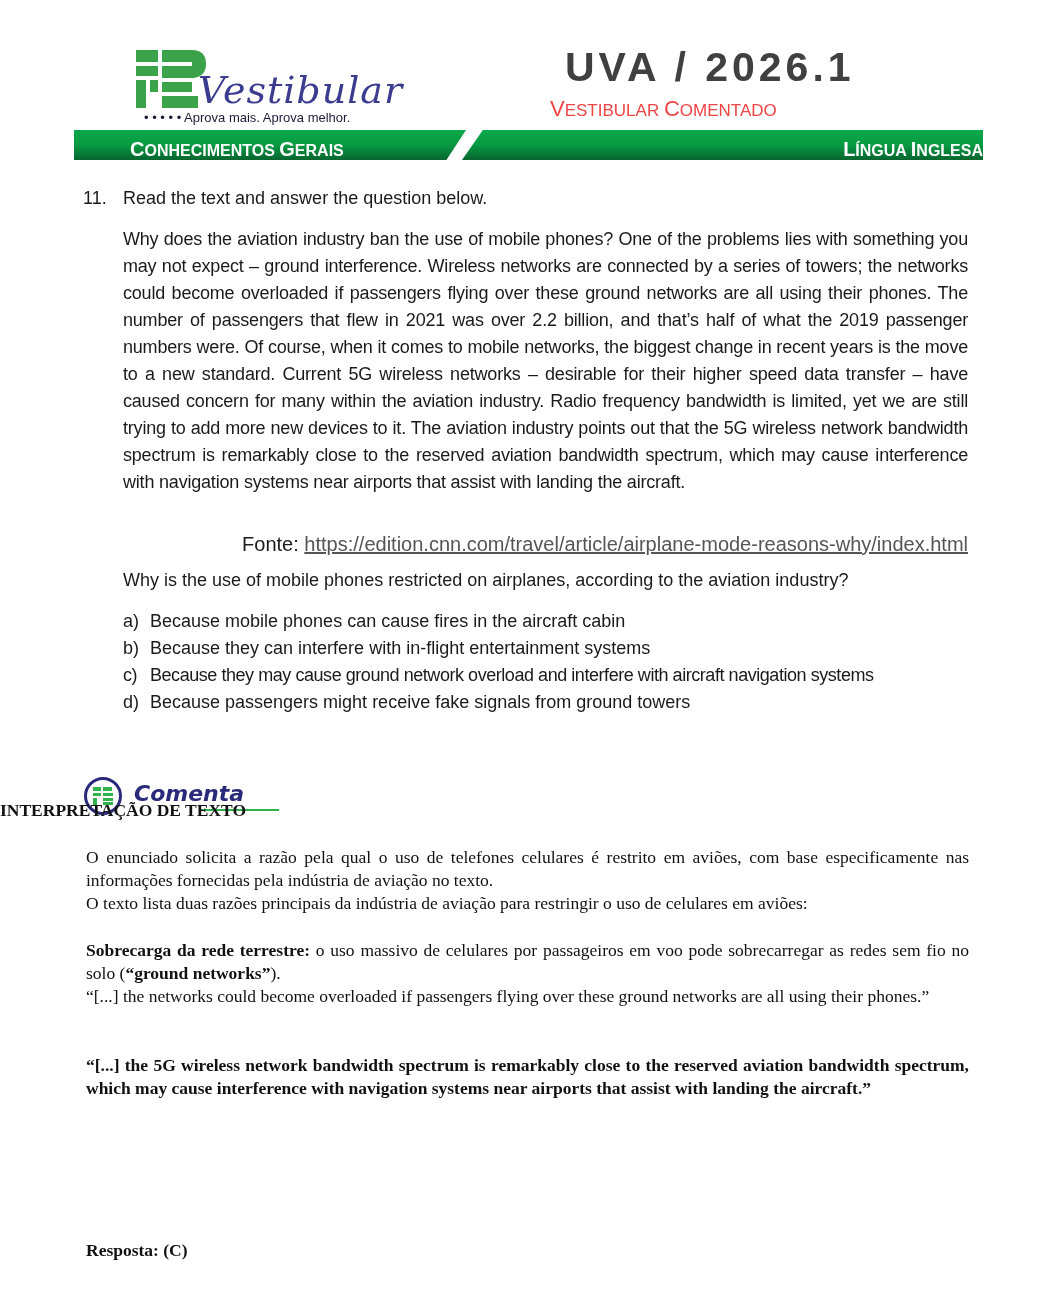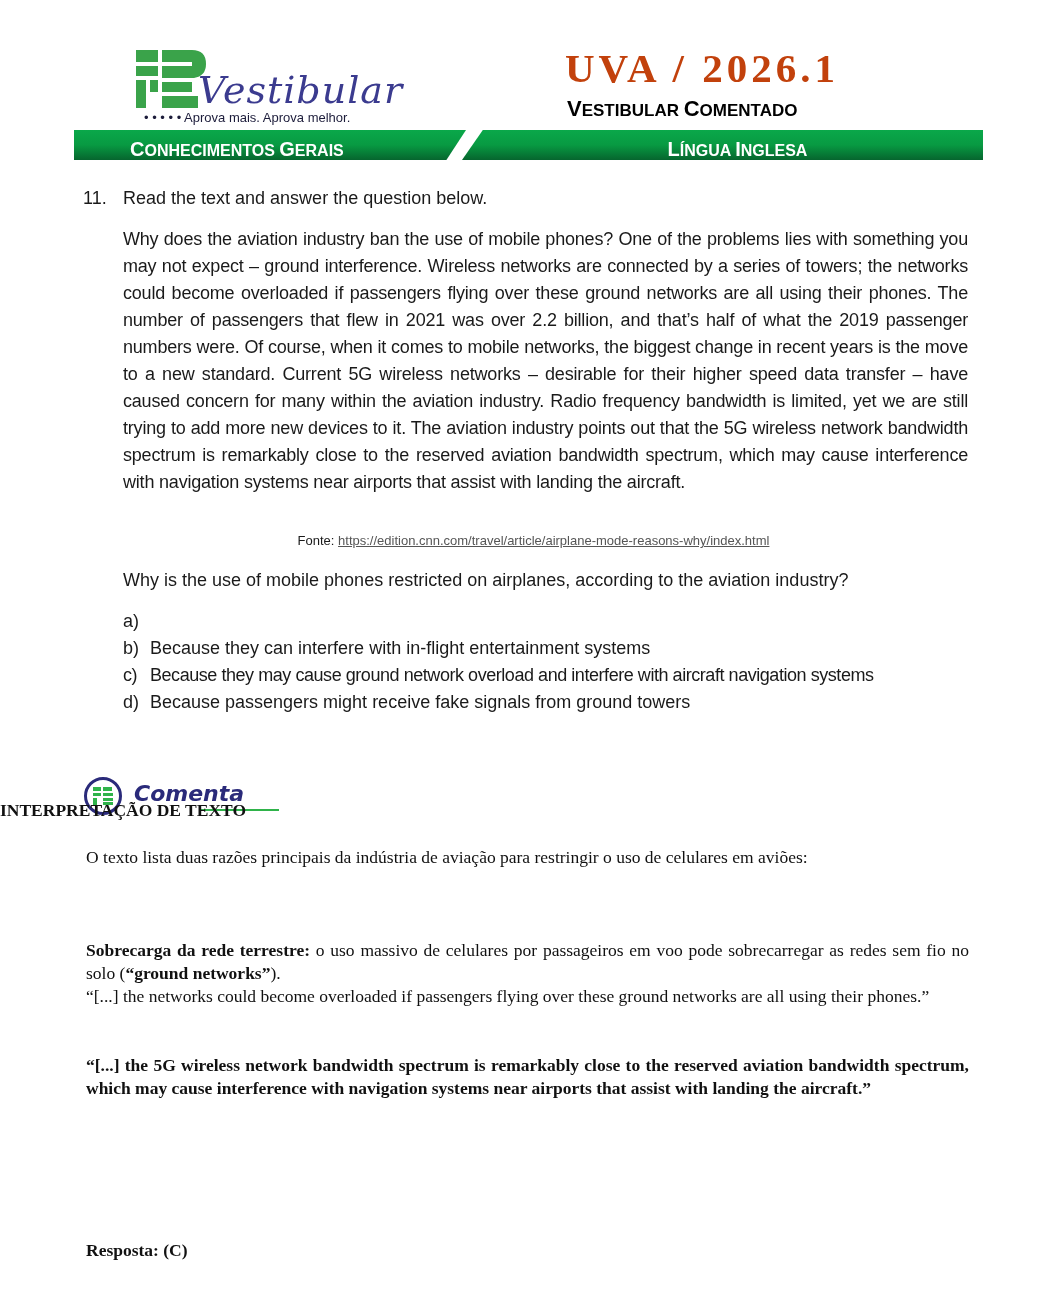--- a/index.html
+++ b/index.html
@@ -4,35 +4,35 @@
   <style>
     html, body { margin: 0; padding: 0; background: #ffffff; }
     body { width: 1055px; height: 1311px; position: relative; overflow: hidden; }
 
     
     .logo { position: absolute; left: 136px; top: 50px; width: 250px; height: 80px; }
     .logo-mark { position: absolute; left: 0; top: 0; width: 70px; height: 58px; }
     .logo-word { position: absolute; left: 62px; top: 18px; font-family: "DejaVu Serif", serif; font-style: italic; font-size: 38px; color: #3b3b8f; letter-spacing: 1px; }
     .logo-tag { position: absolute; left: 8px; top: 60px; font-family: "Liberation Sans", sans-serif; font-size: 13px; color: #1c1c3a; white-space: nowrap; }
 
-    .title-main { position: absolute; left: 565px; top: 44px; font-family: Liberation Serif, serif; font-weight: bold; font-size: 41px; letter-spacing: 4px; color: #c2410c; }
-    .title-sub { position: absolute; left: 567px; top: 96px; font-family: "Liberation Sans", sans-serif; font-weight: bold; font-size: 22px; color: #000000; }
+    .title-main { position: absolute; left: 565px; top: 44px; font-family: Liberation Sans, sans-serif; font-weight: bold; font-size: 41px; letter-spacing: 4px; color: #404040; }
+    .title-sub { position: absolute; left: 550px; top: 96px; font-family: "Liberation Sans", sans-serif; font-weight: normal; font-size: 22px; color: #ef4444; }
     .title-sub .sc { font-size: 17px; }
 
     .band { position: absolute; top: 130px; height: 30px; background: linear-gradient(to bottom, #0aa84a 0%, #089a42 50%, #06652e 100%); color: #fff; font-family: "Liberation Sans", sans-serif; font-weight: bold; font-size: 20px; line-height: 38px; }
     .band-left { left: 74px; width: 392px; clip-path: polygon(0 0, 100% 0, 95% 100%, 0 100%); text-align: left; padding-left: 56px; box-sizing: border-box; }
-    .band-right { left: 462px; width: 521px; clip-path: polygon(4% 0, 100% 0, 100% 100%, 0 100%); text-align: center; padding-left: 30px; box-sizing: border-box; }
+    .band-right { left: 462px; width: 521px; clip-path: polygon(4% 0, 100% 0, 100% 100%, 0 100%); text-align: right; padding-left: 30px; box-sizing: border-box; }
     .band .sc { font-size: 16px; }
 
     
     .q { position: absolute; left: 83px; top: 188px; width: 890px; font-family: "Liberation Sans", sans-serif; font-size: 18px; color: #1a1a1a; }
     .q-head { display: flex; }
     .q-num { width: 40px; }
     .q-body { position: absolute; left: 40px; top: 38px; width: 845px; line-height: 27px; text-align: justify; letter-spacing: -0.2px; }
-    .source { position: absolute; left: 8px; top: 345px; width: 885px; text-align: center; font-size: 13px; }
+    .source { position: absolute; left: 0; top: 345px; width: 885px; text-align: right; font-size: 20px; }
     .source a { color: #555; text-decoration: underline; }
     .q-prompt { position: absolute; left: 40px; top: 382px; width: 845px; }
     .options { position: absolute; left: 40px; top: 420px; width: 860px; list-style: none; margin: 0; padding: 0; }
     .options li { line-height: 27px; display: flex; white-space: nowrap; }
     .opt-letter { width: 27px; }
 
     
     .comenta { position: absolute; left: 84px; top: 735px; height: 40px; width: 200px; margin-top: 42px; }
     .comenta-circle { position: absolute; left: 0; top: 0; width: 38px; height: 38px; border-radius: 50%; border: 3px solid #2a2a7a; box-sizing: border-box; background: #fff; }
     .comenta-circle svg { position: absolute; left: 6px; top: 7px; }
@@ -85,20 +85,21 @@
     <span>Read the text and answer the question below.</span>
   </div>
   <div class="q-body">Why does the aviation industry ban the use of mobile phones? One of the problems lies with something you may not expect – ground interference. Wireless networks are connected by a series of towers; the networks could become overloaded if passengers flying over these ground networks are all using their phones. The number of passengers that flew in 2021 was over 2.2 billion, and that’s half of what the 2019 passenger numbers were. Of course, when it comes to mobile networks, the biggest change in recent years is the move to a new standard. Current 5G wireless networks – desirable for their higher speed data transfer – have caused concern for many within the aviation industry. Radio frequency bandwidth is limited, yet we are still trying to add more new devices to it. The aviation industry points out that the 5G wireless network bandwidth spectrum is remarkably close to the reserved aviation bandwidth spectrum, which may cause interference with navigation systems near airports that assist with landing the aircraft.</div>
   <div class="source">
     <span>Fonte: </span><a>https://edition.cnn.com/travel/article/airplane-mode-reasons-why/index.html</a>
   </div>
   <div class="q-prompt">Why is the use of mobile phones restricted on airplanes, according to the aviation industry?</div>
   <ul class="options">
     <li>
         <span class="opt-letter">a)</span>
+        <span>Because mobile phones can cause fires in the aircraft cabin</span>
       </li>
     <li>
         <span class="opt-letter">b)</span>
         <span>Because they can interfere with in-flight entertainment systems</span>
       </li>
     <li style="letter-spacing:-0.45px;">
         <span class="opt-letter">c)</span>
         <span>Because they may cause ground network overload and interfere with aircraft navigation systems</span>
       </li>
     <li>
@@ -120,20 +121,21 @@
       <rect x="10" y="15" width="10" height="3" fill="#2fb34a"></rect>
     </svg>
   </div>
   <span class="comenta-word">Comenta</span>
   <div class="comenta-line"></div>
 </div>
 
 <div class="c-title">INTERPRETAÇÃO DE TEXTO</div>
 
 <div class="c c1">
+  <p>O enunciado solicita a razão pela qual o uso de telefones celulares é restrito em aviões, com base especificamente nas informações fornecidas pela indústria de aviação no texto.</p>
   <p>O texto lista duas razões principais da indústria de aviação para restringir o uso de celulares em aviões:</p>
 </div>
 
 <div class="c c2">
   <p><b>Sobrecarga da rede terrestre:</b><span> o uso massivo de celulares por passageiros em voo pode sobrecarregar as redes sem fio no solo (</span><b>“ground networks”</b><span>).</span></p>
   <p>“[...] the networks could become overloaded if passengers flying over these ground networks are all using their phones.”</p>
 </div>
 
 <div class="c c3">
   <p><b>“[...] the 5G wireless network bandwidth spectrum is remarkably close to the reserved aviation bandwidth spectrum, which may cause interference with navigation systems near airports that assist with landing the aircraft.”</b></p>

